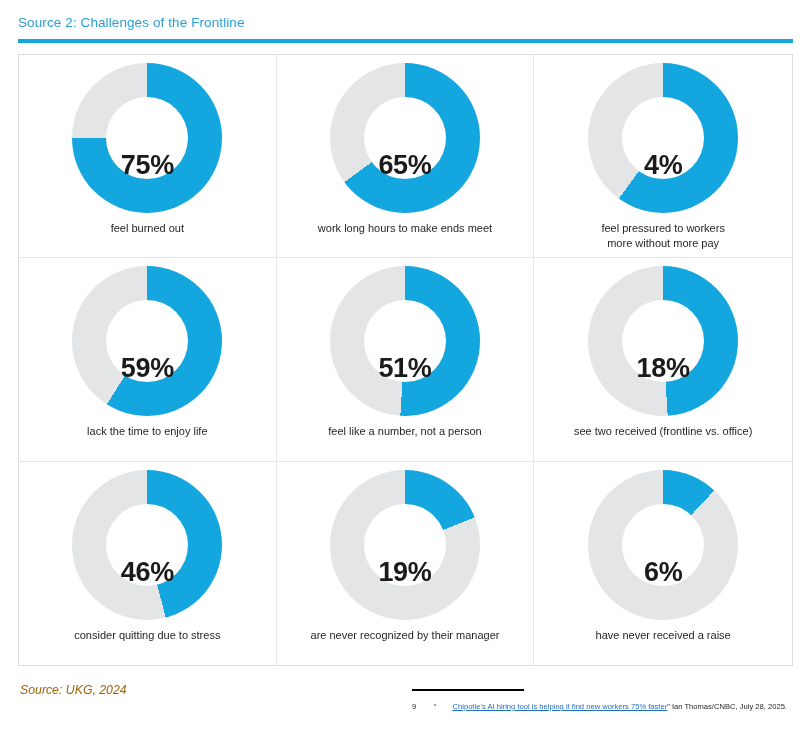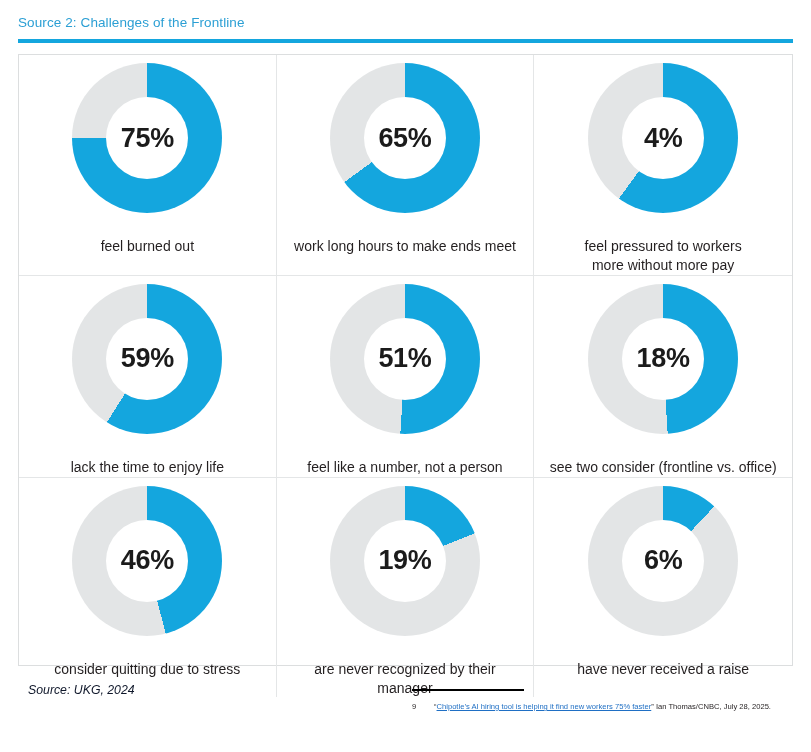--- a/index.html
+++ b/index.html
@@ -84,49 +84,48 @@
   .donut-hole {
     position: absolute;
     left: 50%;
     top: 50%;
     transform: translate(-50%, -50%);
     width: 82px;
     height: 82px;
     border-radius: 50%;
     background: #ffffff;
     display: flex;
-    align-items: center;
+    align-items: flex-end;
     justify-content: center;
   }
   .donut-value {
     font-size: 27px;
     font-weight: bold;
     color: #1b1b1b;
     letter-spacing: -0.3px;
     line-height: 1;
   }
   .cell-label {
-    margin-top: 24px;
-    font-size: 14px;
+    margin-top: 8px;
+    font-size: 11px;
     color: #231f20;
     text-align: center;
     line-height: 1.35;
     max-width: 232px;
     padding: 0 6px;
   }
 
   
   .source-note {
     position: absolute;
     left: 20px;
     top: 683px;
     font-size: 12.3px;
     font-style: italic;
-    color: #0f172a;
-    margin-left: 8px;
+    color: #a16207;
   }
   .fn-rule {
     position: absolute;
     left: 412px;
     top: 689px;
     width: 112px;
     height: 2px;
     background: #000000;
   }
   .footnote {
@@ -145,20 +144,21 @@
     width: 14px;
     text-align: left;
   }
   .fn-body {
     margin-left: 22px;
     display: block;
   }
   .fn-link {
     color: #1f6fc4;
     text-decoration: underline;
+    margin-left: 16px;
   }
 </style>
 </head>
 <body>
 
 <div class="page">
 
   <div class="fig-title">Source 2: Challenges of the Frontline</div>
 
   <div class="title-rule"></div>
@@ -218,21 +218,21 @@
       <div class="cell-label">feel like a number, not a person</div>
     </div>
 
     <div class="cell">
       <div class="donut-wrap">
         <div class="donut" style="background: conic-gradient(rgb(20, 166, 222) 0deg, rgb(20, 166, 222) 176.4deg, rgb(227, 229, 230) 176.4deg, rgb(227, 229, 230) 360deg);"></div>
         <div class="donut-hole">
           <span class="donut-value">18%</span>
         </div>
       </div>
-      <div class="cell-label">see two consider (frontline vs. office)</div>
+      <div class="cell-label">see two received (frontline vs. office)</div>
     </div>
 
     <div class="cell">
       <div class="donut-wrap">
         <div class="donut" style="background: conic-gradient(rgb(20, 166, 222) 0deg, rgb(20, 166, 222) 165.6deg, rgb(227, 229, 230) 165.6deg, rgb(227, 229, 230) 360deg);"></div>
         <div class="donut-hole">
           <span class="donut-value">46%</span>
         </div>
       </div>
       <div class="cell-label">consider quitting due to stress</div>

